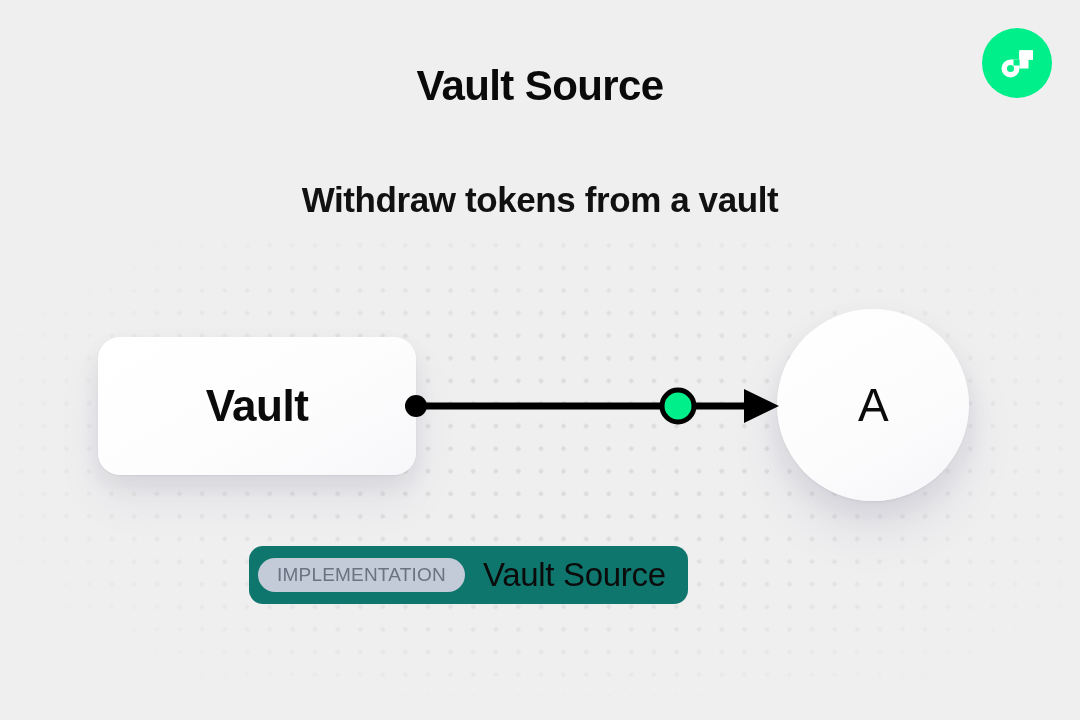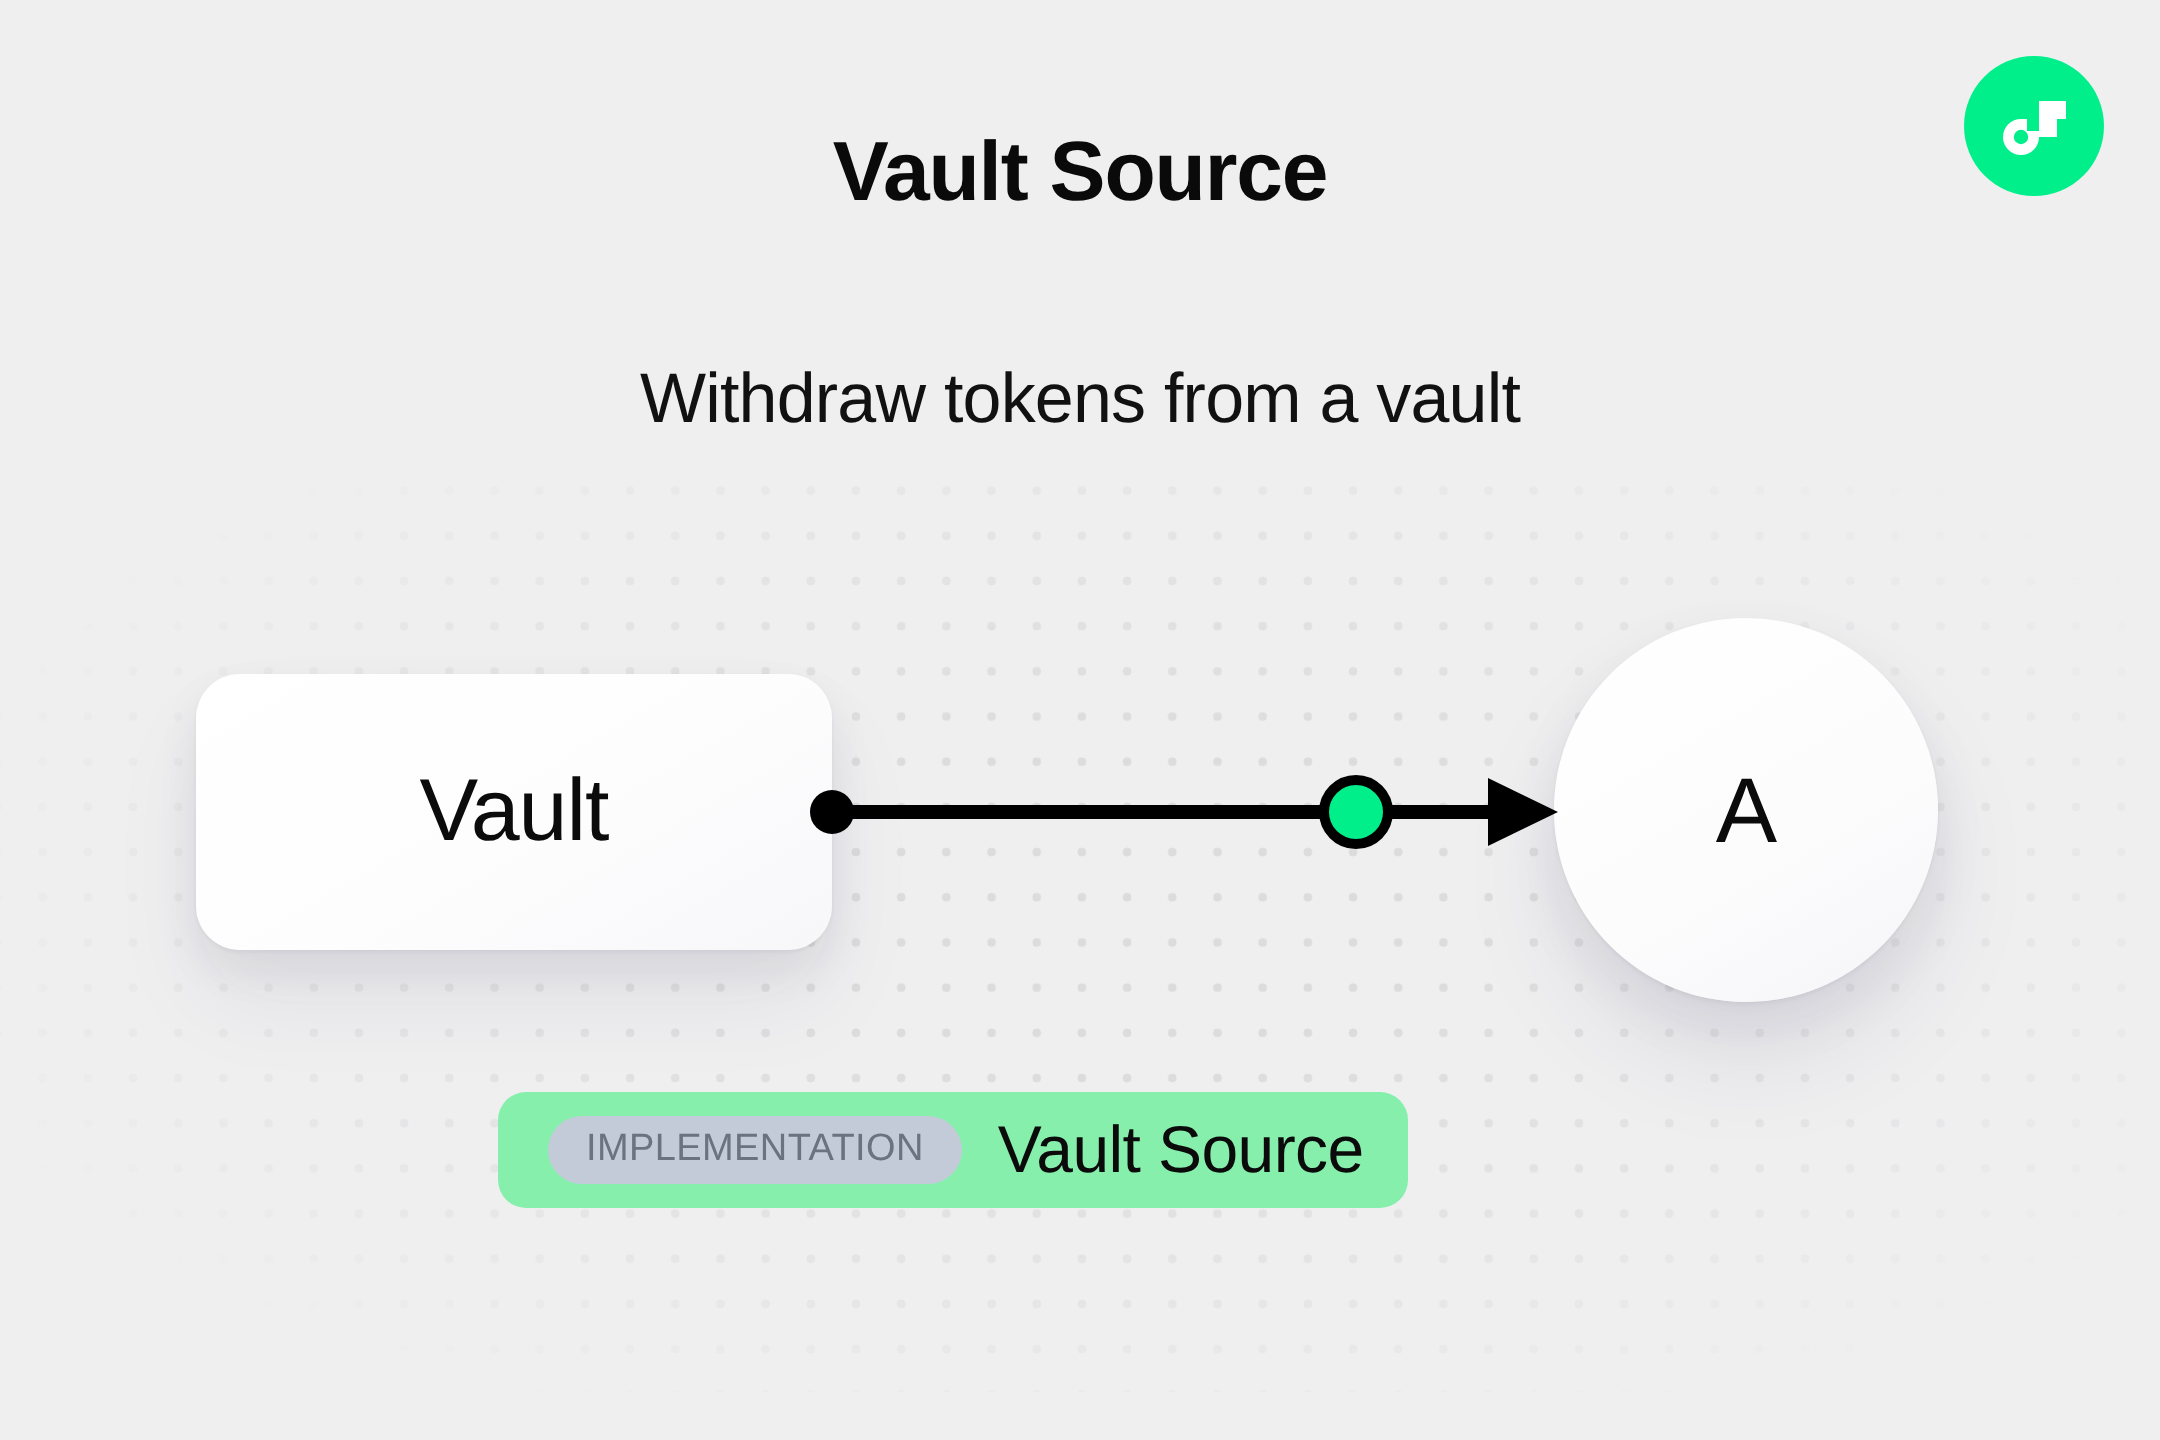--- a/index.html
+++ b/index.html
@@ -50,21 +50,21 @@
     letter-spacing: -0.6px;
     color: #0a0a0a;
   }
   .subtitle {
     position: absolute;
     left: 0;
     top: 180px;
     width: 1080px;
     text-align: center;
     font-size: 35px;
-    font-weight: 400;
+    font-weight: 700;
     letter-spacing: -0.4px;
     color: #111111;
   }
 
   
   .logo {
     position: absolute;
     right: 28px;
     top: 28px;
     width: 70px;
@@ -89,21 +89,21 @@
     box-shadow:
       0 1px 2px rgba(23,23,40,0.05),
       0 10px 22px rgba(23,23,60,0.07),
       0 26px 48px rgba(30,30,80,0.06);
     display: flex;
     align-items: center;
     justify-content: center;
   }
   .node-vault .label {
     font-size: 44px;
-    font-weight: 400;
+    font-weight: 700;
     letter-spacing: -0.5px;
     color: #0b0b0b;
   }
 
   
   .node-a {
     position: absolute;
     left: 777px;
     top: 309px;
     width: 192px;
@@ -134,22 +134,22 @@
     height: 720px;
     pointer-events: none;
   }
 
   
   .impl-badge {
     position: absolute;
     left: 249px;
     top: 546px;
     height: 58px;
-    padding: 0 22px 0 25px;
-    background: #86efac;
+    padding: 0 22px 0 9px;
+    background: #0f766e;
     border-radius: 14px;
     display: flex;
     align-items: center;
     gap: 18px;
   }
   .impl-chip {
     background: #c3cbd9;
     color: #6b7280;
     border-radius: 999px;
     padding: 7px 19px 8px 19px;

